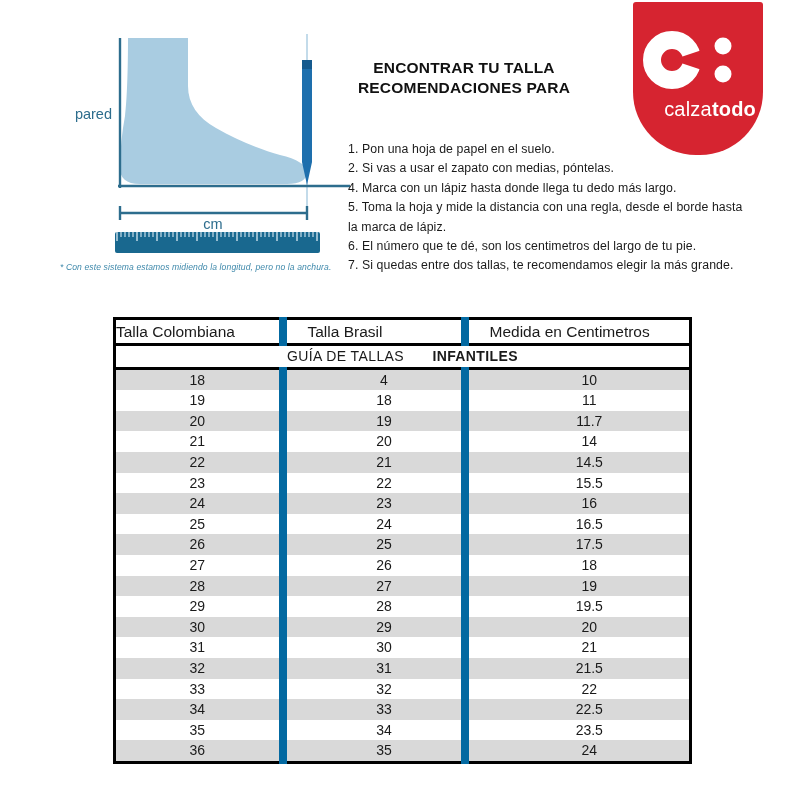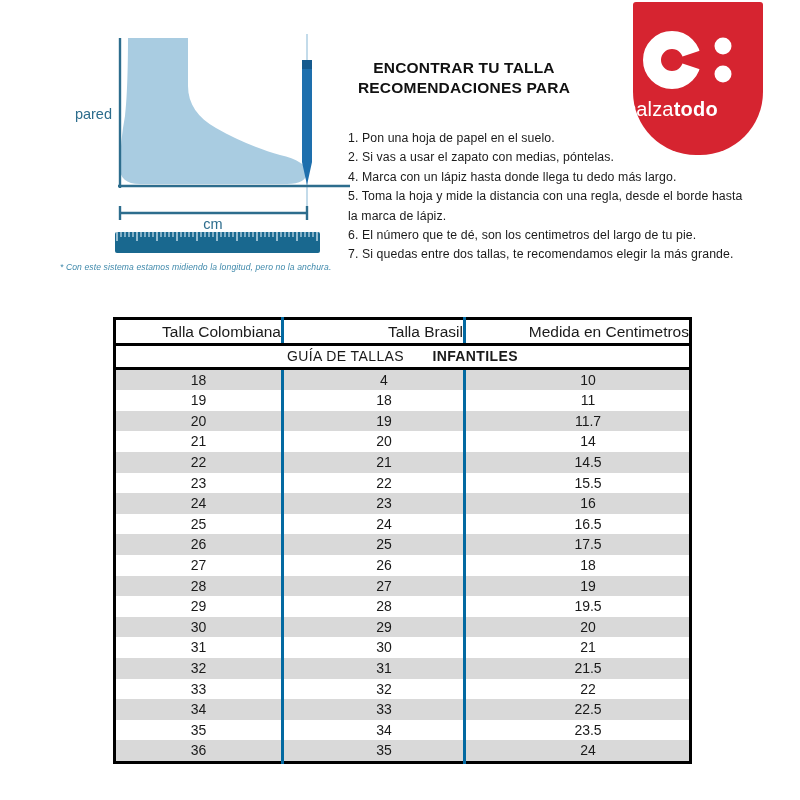--- a/index.html
+++ b/index.html
@@ -45,21 +45,21 @@
 
   
   .reco{
     position:absolute;left:348px;top:58px;width:404px;
   }
   .reco-title{
     width:232px;text-align:center;
     font-weight:bold;font-size:15.5px;line-height:1.32;
     letter-spacing:.2px;color:#111;
   }
-  .steps{margin-top:30px;}
+  .steps{margin-top:41px;}
   .step{
     font-size:12.3px;line-height:19.4px;color:#1b1b1b;
     letter-spacing:.1px;
   }
 
   
   .badge{
     position:absolute;left:633px;top:2px;
     width:130px;height:153px;
     background:var(--badge);
@@ -67,21 +67,21 @@
   }
   .badge .cicon{
     position:absolute;left:10px;top:28px;
     width:100px;height:60px;
   }
   .cicon .ring{fill:none;stroke:#fff;stroke-width:18;}
   .cicon .wedge{fill:var(--badge);}
   .cicon .dot{fill:#fff;}
   .brand{
     position:absolute;left:0;top:96px;width:100%;
-    text-align:left;color:#fff;font-size:20px;
+    text-align:right;color:#fff;font-size:20px;
     letter-spacing:.2px;transform:translateX(-7px);
   }
   .brand .b2{font-weight:bold;}
 
   
   .size-table{
     position:absolute;left:113px;top:317px;
     width:576px;
     border-collapse:collapse;
     table-layout:fixed;
@@ -90,25 +90,25 @@
   .size-table,.size-table td,.size-table th{border:0 solid #000;}
   .size-table{border:3px solid #000;}
   .tbl-title td{
     height:42px;text-align:center;vertical-align:middle;
     font-size:17.5px;letter-spacing:.4px;
     border-bottom:3px solid #000;
   }
   .tbl-title .t-bold{font-weight:bold;margin-left:24px;}
   .size-table thead th{
     height:26px;font-weight:normal;font-size:15.5px;
-    text-align:right;vertical-align:middle;
+    text-align:left;vertical-align:middle;
     border-bottom:3px solid #000;
   }
   .size-table thead th + th,
-  .size-table tbody td + td{border-left:3px solid #0369a1;padding-left:21px;}
+  .size-table tbody td + td{border-left:8px solid #0369a1;padding-left:21px;}
   .size-table tbody td{
     height:20.6px;line-height:20.6px;
     font-size:14px;text-align:center;padding:0;
   }
   .size-table tbody tr.alt td{background:var(--stripe);}
   .col1{width:168px;} .col2{width:182px;} .col3{width:226px;}
 </style>
 </head>
 <body>
 

